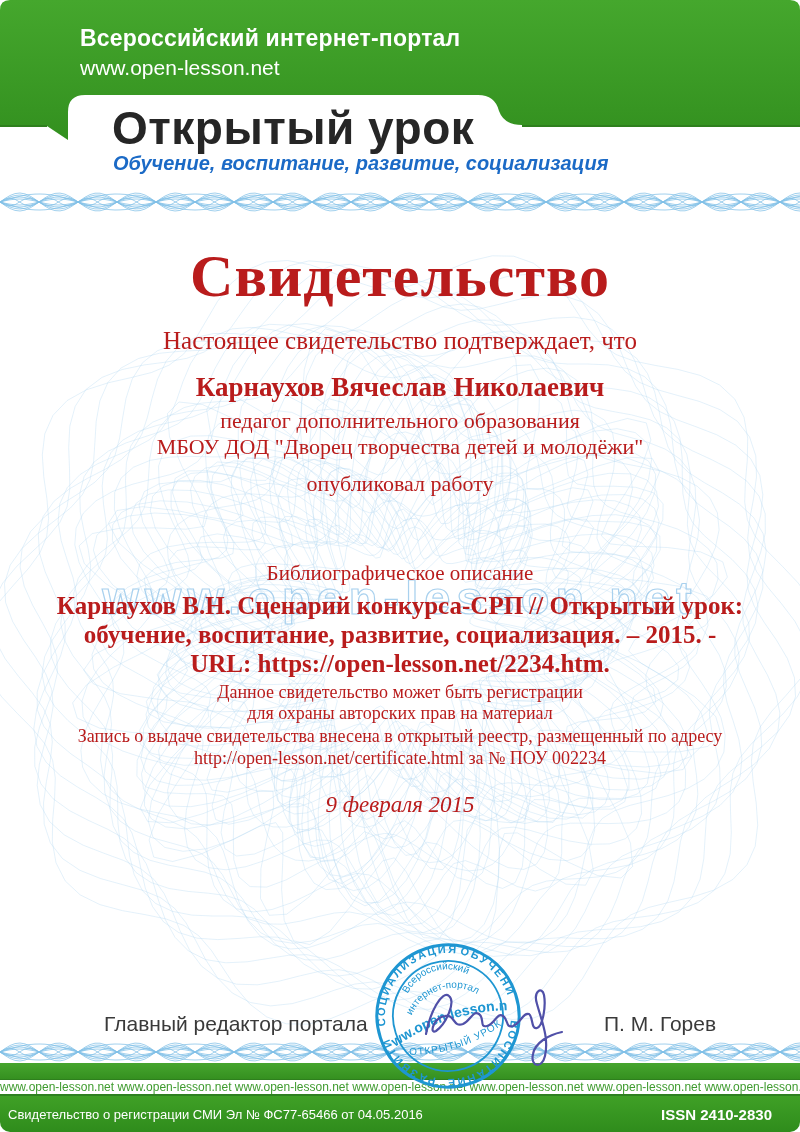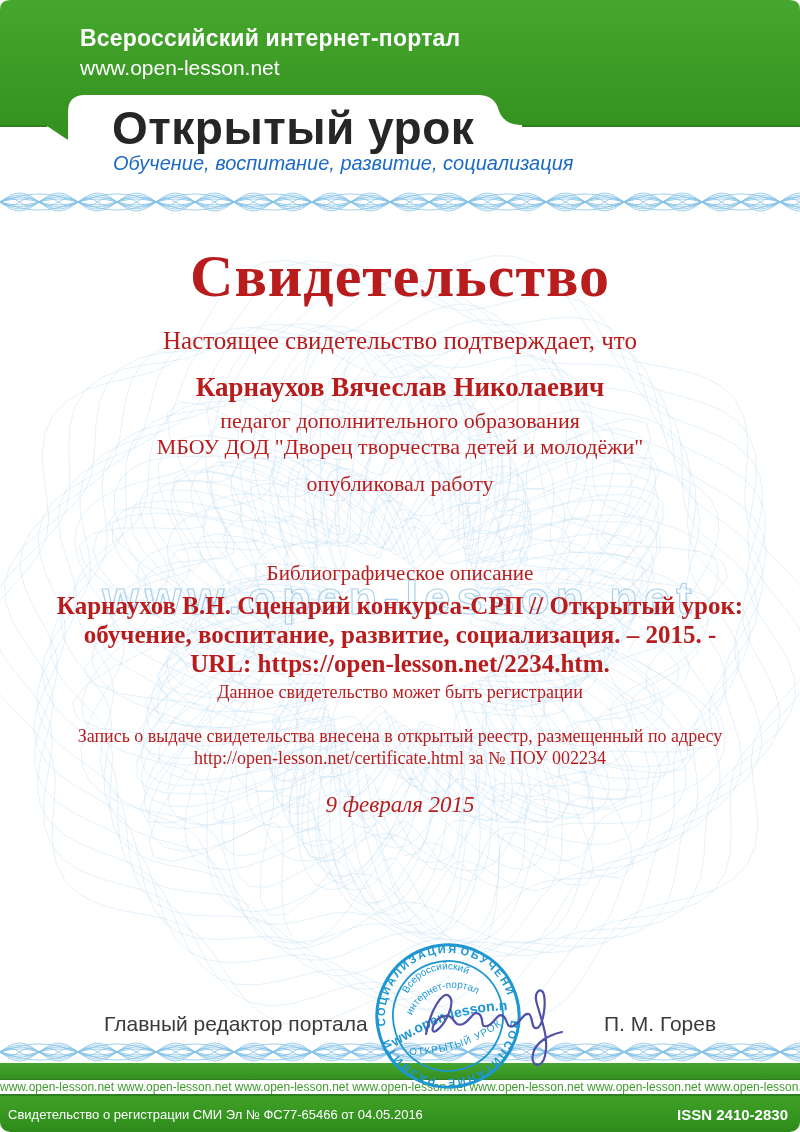--- a/index.html
+++ b/index.html
@@ -6,21 +6,21 @@
   .page{position:relative;width:800px;height:1132px;background:#fff;overflow:hidden;
         font-family:"Liberation Sans",sans-serif;}
   .abs{position:absolute;}
   .ctr{left:0;width:100%;text-align:center;}
   svg{display:block;}
 
   
   .hdr-brand{left:80px;top:25px;color:#fff;font-size:23px;font-weight:bold;letter-spacing:.2px;}
   .hdr-url{left:80px;top:56px;color:#fff;font-size:21px;}
   .site-name{left:112px;top:101px;color:#262626;font-size:46px;font-weight:bold;letter-spacing:.5px;}
-  .tagline{left:113px;top:152px;color:#1b6ac6;font-size:20px;font-style:italic;font-weight:normal;}
+  .tagline{left:113px;top:152px;color:#1b6ac6;font-size:20px;font-style:italic;font-weight:bold;}
 
   
   .serif{font-family:"Liberation Serif",serif;color:#b91c1c;}
   .cert-title{top:242px;font-size:60px;font-weight:bold;letter-spacing:1px;}
   .intro{top:327px;font-size:25px;}
   .name{top:372px;font-size:27px;font-weight:bold;}
   .role{top:408px;font-size:22px;}
   .org{top:434px;font-size:22px;}
   .action{top:471px;font-size:22px;}
   .work{top:503px;font-size:27px;font-weight:bold;}
@@ -44,21 +44,21 @@
   
   .f-bar{left:0;top:1063px;width:800px;height:17px;
          background:linear-gradient(#46a52e,#359020);border-bottom:1px solid #2e7f1d;box-sizing:border-box;}
   .f-strip{left:0;top:1080px;width:800px;height:14px;background:#fff;overflow:hidden;
            font-size:12px;line-height:14px;color:#3f9b2f;white-space:nowrap;text-align:center;}
   .f-block{left:0;top:1094px;width:800px;height:38px;
            background:linear-gradient(#3fa026,#2f8c1c);border-top:2px solid #2e8120;
            border-radius:0 0 10px 10px;box-sizing:border-box;
            display:flex;align-items:center;justify-content:space-between;}
   .f-reg{color:#fff;font-size:13px;padding-left:8px;}
-  .f-issn{color:#fff;font-size:15px;font-weight:bold;padding-right:12px;}
+  .f-issn{color:#fff;font-size:15px;font-weight:bold;padding-right:28px;}
 </style>
 </head>
 <body>
 
 <div class="page">
 
   <svg class="abs layer1" id="rosette" style="left:0;top:210px;" width="800" height="860" viewBox="0 0 800 860">
       <path d="M508.0,430.0L514.6,435.4L518.6,441.3L518.4,446.9L513.9,451.9L506.4,455.7L498.2,458.8L491.7,461.7L488.5,465.4L488.9,470.6L491.7,477.5L495.2,485.3L497.0,492.8L495.6,498.8L490.7,502.3L483.0,503.2L474.2,502.2L466.1,501.1L460.0,501.5L456.5,504.7L454.9,510.8L454.0,518.9L452.4,527.0L449.0,533.2L443.7,535.9L437.0,534.6L429.7,530.4L422.9,525.2L416.9,521.3L411.9,520.5L407.4,523.4L402.6,529.2L397.2,535.9L391.2,541.2L385.1,543.1L379.4,540.8L374.8,534.8L371.2,527.1L368.2,519.9L364.8,515.2L360.2,513.8L353.8,515.6L346.0,518.9L337.7,521.6L330.4,521.9L325.4,518.9L323.1,512.7L323.3,504.7L324.6,496.4L325.2,489.6L323.4,485.1L318.5,482.8L310.9,481.7L302.0,480.7L294.2,478.4L289.5,474.3L288.7,468.5L291.8,461.7L297.1,454.9L302.1,448.8L304.8,443.6L303.7,439.2L298.9,434.8L292.0,430.0L285.4,424.6L281.4,418.7L281.6,413.1L286.1,408.1L293.6,404.3L301.8,401.2L308.3,398.3L311.5,394.6L311.1,389.4L308.3,382.5L304.8,374.7L303.0,367.2L304.4,361.2L309.3,357.7L317.0,356.8L325.8,357.8L333.9,358.9L340.0,358.5L343.5,355.3L345.1,349.2L346.0,341.1L347.6,333.0L351.0,326.8L356.3,324.1L363.0,325.4L370.3,329.6L377.1,334.8L383.1,338.7L388.1,339.5L392.6,336.6L397.4,330.8L402.8,324.1L408.8,318.8L414.9,316.9L420.6,319.2L425.2,325.2L428.8,332.9L431.8,340.1L435.2,344.8L439.8,346.2L446.2,344.4L454.0,341.1L462.3,338.4L469.6,338.1L474.6,341.1L476.9,347.3L476.7,355.3L475.4,363.6L474.8,370.4L476.6,374.9L481.5,377.2L489.1,378.3L498.0,379.3L505.8,381.6L510.5,385.7L511.3,391.5L508.2,398.3L502.9,405.1L497.9,411.2L495.2,416.4L496.3,420.8L501.1,425.2L508.0,430.0Z" fill="none" stroke="#b2d6f0" stroke-width="0.7" opacity="0.5"></path>
       <path d="M522.6,430.0L526.9,436.0L528.3,442.2L526.6,448.1L522.0,453.4L515.1,457.8L506.8,461.3L498.4,464.0L490.9,466.4L485.1,468.9L481.6,472.2L480.3,476.6L481.0,482.5L482.9,489.6L485.0,497.8L486.5,506.2L486.5,514.3L484.5,521.0L480.4,525.8L474.4,528.3L466.8,528.3L458.5,526.3L450.2,523.0L442.4,519.3L435.6,516.1L429.9,514.5L425.2,515.0L421.1,517.9L417.3,523.0L413.1,529.6L408.4,536.8L403.0,543.6L396.9,548.8L390.4,551.6L384.0,551.5L378.0,548.4L372.9,542.8L368.8,535.5L365.5,527.5L362.9,519.8L360.4,513.4L357.4,508.9L353.4,506.6L348.0,506.4L341.2,507.7L333.0,509.8L324.2,511.6L315.4,512.4L307.5,511.5L301.4,508.6L297.5,503.7L296.2,497.2L297.3,489.6L300.2,481.6L304.1,473.9L307.8,466.9L310.5,461.0L311.1,456.0L309.3,451.9L305.1,448.2L298.8,444.5L291.4,440.3L283.8,435.5L277.4,430.0L273.1,424.0L271.7,417.8L273.4,411.9L278.0,406.6L284.9,402.2L293.2,398.7L301.6,396.0L309.1,393.6L314.9,391.1L318.4,387.8L319.7,383.4L319.0,377.5L317.1,370.4L315.0,362.2L313.5,353.8L313.5,345.7L315.5,339.0L319.6,334.2L325.6,331.7L333.2,331.7L341.5,333.7L349.8,337.0L357.6,340.7L364.4,343.9L370.1,345.5L374.8,345.0L378.9,342.1L382.7,337.0L386.9,330.4L391.6,323.2L397.0,316.4L403.1,311.2L409.6,308.4L416.0,308.5L422.0,311.6L427.1,317.2L431.2,324.5L434.5,332.5L437.1,340.2L439.6,346.6L442.6,351.1L446.6,353.4L452.0,353.6L458.8,352.3L467.0,350.2L475.8,348.4L484.6,347.6L492.5,348.5L498.6,351.4L502.5,356.3L503.8,362.8L502.7,370.4L499.8,378.4L495.9,386.1L492.2,393.1L489.5,399.0L488.9,404.0L490.7,408.1L494.9,411.8L501.2,415.5L508.6,419.7L516.2,424.5L522.6,430.0Z" fill="none" stroke="#b2d6f0" stroke-width="0.7" opacity="0.5"></path>
       <path d="M537.6,430.0L535.6,436.4L525.4,441.9L510.6,445.8L496.1,448.5L486.8,451.0L485.3,455.0L491.4,461.6L502.1,470.9L512.7,481.6L518.8,491.5L517.6,498.3L508.8,500.5L495.0,498.4L480.1,493.9L468.1,490.1L461.7,490.1L461.1,495.8L464.6,506.9L469.0,521.2L471.1,534.5L468.8,543.2L461.9,544.8L451.8,539.1L440.9,528.9L431.2,518.3L424.3,511.9L419.9,512.7L416.9,521.0L413.8,534.4L409.4,548.5L403.4,558.5L396.6,560.9L390.2,554.8L385.2,542.4L381.8,527.8L379.3,516.1L376.1,510.8L370.6,513.2L362.2,521.6L351.4,532.3L340.2,540.8L331.2,543.2L326.3,538.3L326.4,527.2L330.3,513.1L335.1,499.9L337.4,490.9L334.6,487.7L325.5,489.4L311.7,493.5L296.6,497.0L284.5,497.0L279.0,492.6L281.3,484.3L290.2,474.0L301.7,464.0L311.2,456.0L314.4,450.7L309.5,447.4L297.6,444.7L282.4,441.2L269.2,436.2L262.4,430.0L264.4,423.6L274.6,418.1L289.4,414.2L303.9,411.5L313.2,409.0L314.7,405.0L308.6,398.4L297.9,389.1L287.3,378.4L281.2,368.5L282.4,361.7L291.2,359.5L305.0,361.6L319.9,366.1L331.9,369.9L338.3,369.9L338.9,364.2L335.4,353.1L331.0,338.8L328.9,325.5L331.2,316.8L338.1,315.2L348.2,320.9L359.1,331.1L368.8,341.7L375.7,348.1L380.1,347.3L383.1,339.0L386.2,325.6L390.6,311.5L396.6,301.5L403.4,299.1L409.8,305.2L414.8,317.6L418.2,332.2L420.7,343.9L423.9,349.2L429.4,346.8L437.8,338.4L448.6,327.7L459.8,319.2L468.8,316.8L473.7,321.7L473.6,332.8L469.7,346.9L464.9,360.1L462.6,369.1L465.4,372.3L474.5,370.6L488.3,366.5L503.4,363.0L515.5,363.0L521.0,367.4L518.7,375.7L509.8,386.0L498.3,396.0L488.8,404.0L485.6,409.3L490.5,412.6L502.4,415.3L517.6,418.8L530.8,423.8L537.6,430.0Z" fill="none" stroke="#b2d6f0" stroke-width="0.7" opacity="0.5"></path>
@@ -147,20 +147,21 @@
 
   <div class="abs ctr layer3 serif cert-title">Свидетельство</div>
   <div class="abs ctr layer3 serif intro">Настоящее свидетельство подтверждает, что</div>
   <div class="abs ctr layer3 serif name">Карнаухов Вячеслав Николаевич</div>
   <div class="abs ctr layer3 serif role">педагог дополнительного образования</div>
   <div class="abs ctr layer3 serif org">МБОУ ДОД "Дворец творчества детей и молодёжи"</div>
   <div class="abs ctr layer3 serif action">опубликовал работу</div>
   <div class="abs ctr layer3 serif bib-label">Библиографическое описание</div>
   <div class="abs layer3 serif citation">Карнаухов В.Н. Сценарий конкурса-СРП // Открытый урок: обучение, воспитание, развитие, социализация. – 2015. - URL: https://open-lesson.net/2234.htm.</div>
   <div class="abs ctr layer3 serif usage1">Данное свидетельство может быть регистрации</div>
+  <div class="abs ctr layer3 serif usage2">для охраны авторских прав на материал</div>
   <div class="abs ctr layer3 serif reg1">Запись о выдаче свидетельства внесена в открытый реестр, размещенный по адресу</div>
   <div class="abs ctr layer3 serif reg2">http://open-lesson.net/certificate.html за № ПОУ 002234</div>
   <div class="abs ctr layer3 serif date">9 февраля 2015</div>
 
   <svg class="abs layer3" style="left:372px;top:940px;" width="152" height="152" viewBox="-76 -76 152 152">
     <g transform="rotate(-18)" fill="none" stroke="#1e96d2">
       <circle r="71" stroke-width="3"></circle>
       <circle r="55" stroke-width="1.8"></circle>
       <defs>
         <path id="arcTop" d="M -63,0 A 63,63 0 0 1 63,0"></path>

